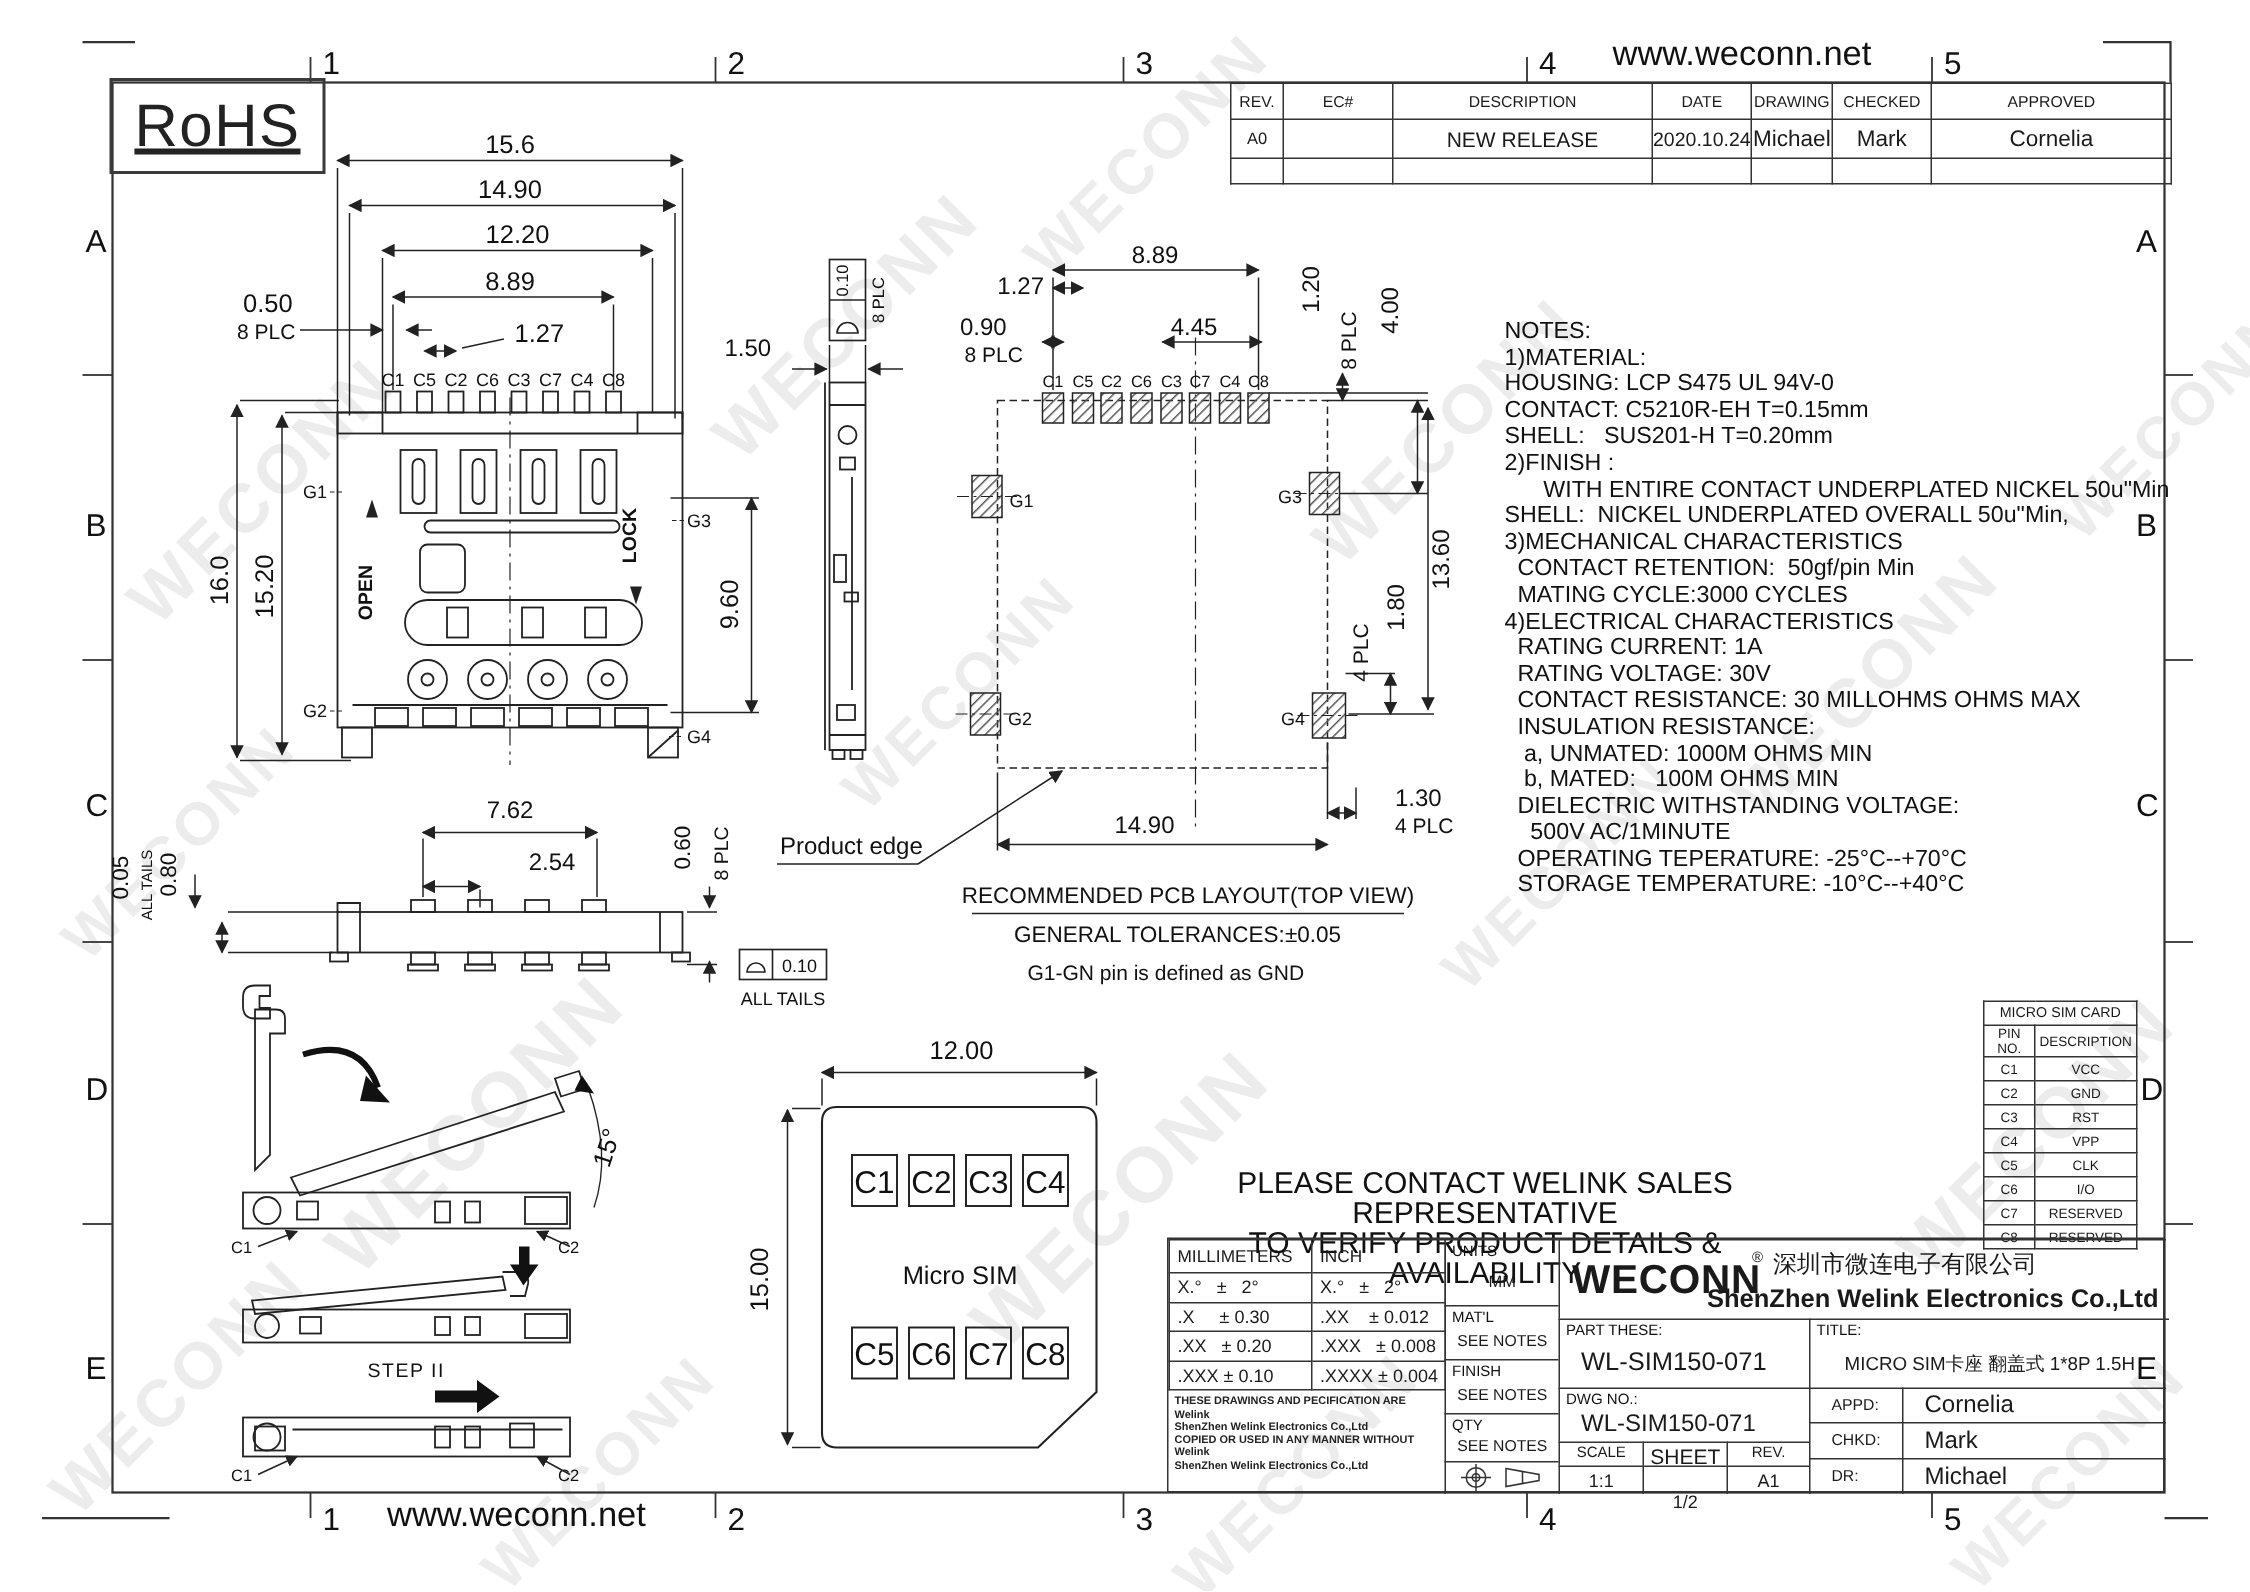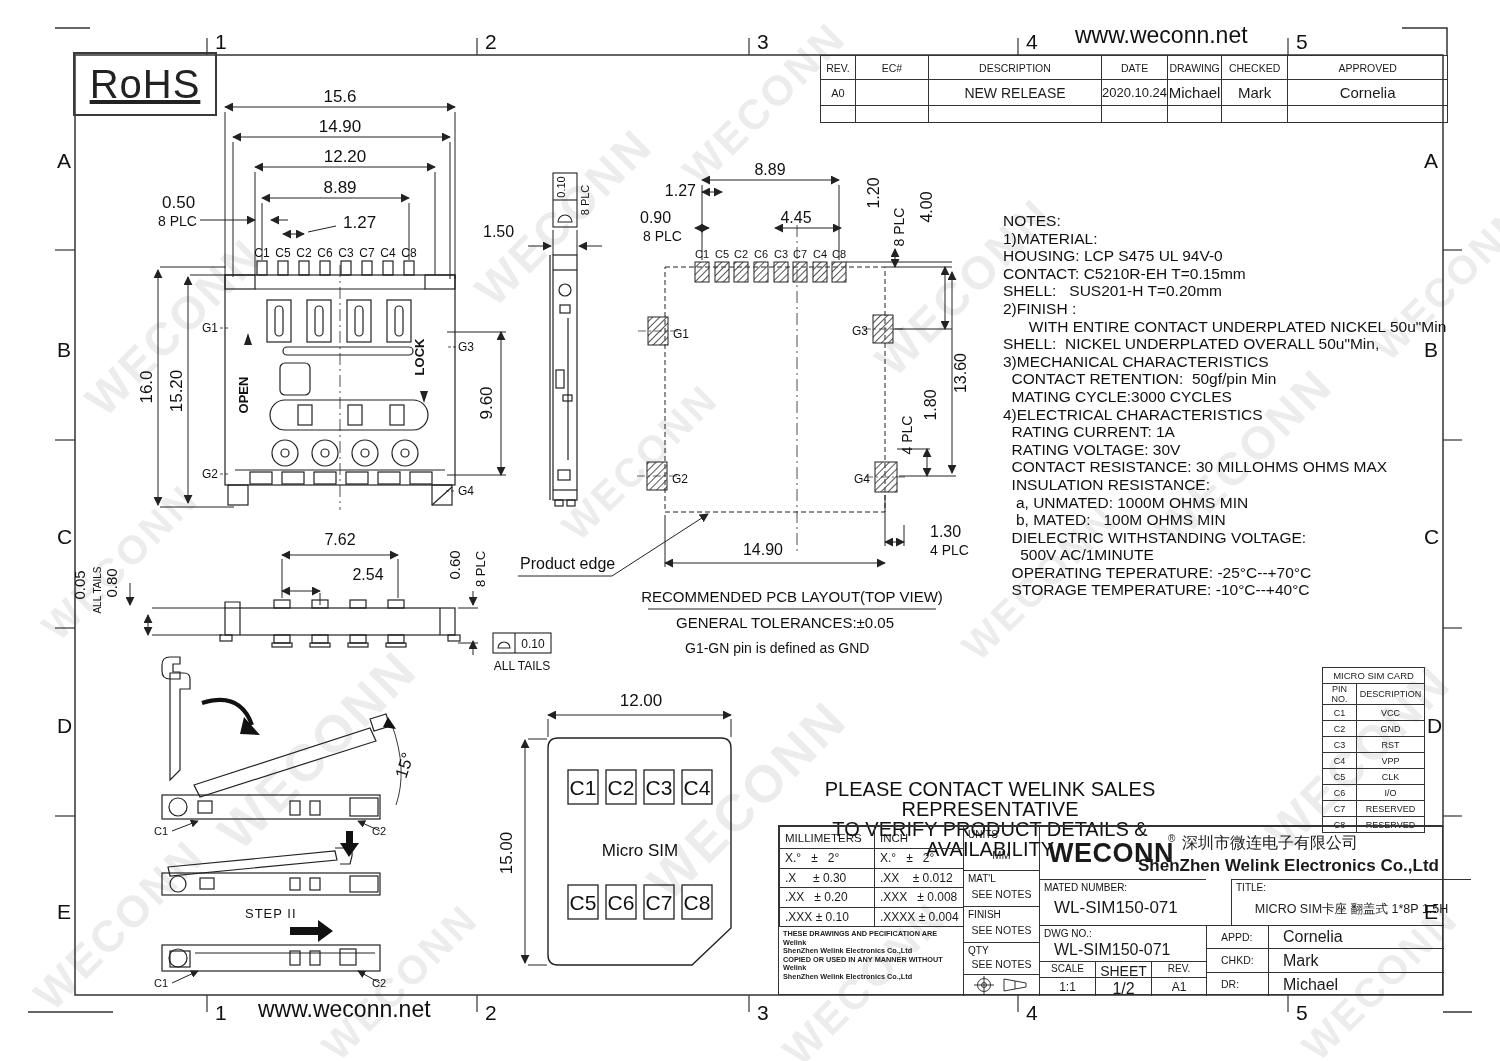--- a/index.html
+++ b/index.html
@@ -722,24 +722,24 @@
     </div>
 
     <div class="cell" style="left:260px;top:0;width:405px;height:53px">
       <span style="position:absolute;left:8px;top:11px;font-size:27px;font-weight:700;letter-spacing:.5px">WECONN</span>
       <span style="position:absolute;left:128px;top:6px;font-size:10px">®</span>
       <span style="position:absolute;left:142px;top:6px;font-size:16px">深圳市微连电子有限公司</span>
       <span style="position:absolute;right:5px;top:29px;font-size:17px;font-weight:700">ShenZhen Welink Electronics Co.,Ltd</span>
     </div>
 
     <div class="cell" style="left:260px;top:53px;width:167px;height:46px">
-      <span class="lbl">MATED NUMBER:</span>
+      <span class="lbl">PART THESE:</span>
       <span style="position:absolute;left:14px;top:18px;font-size:17px">WL-SIM150-071</span>
     </div>
-    <div class="cell" style="left:452px;top:53px;width:240px;height:46px">
+    <div class="cell" style="left:427px;top:53px;width:240px;height:46px">
       <span class="lbl">TITLE:</span>
       <span class="ctr" style="top:21px;font-size:12.5px">MICRO SIM卡座 翻盖式 1*8P 1.5H</span>
     </div>
 
     <div class="cell" style="left:260px;top:99px;width:167px;height:36px">
       <span class="lbl">DWG NO.:</span>
       <span style="position:absolute;left:14px;top:15px;font-size:16px">WL-SIM150-071</span>
     </div>
     <div class="cell" style="left:260px;top:135px;width:56px;height:16px">
       <span class="ctr" style="top:1px;font-size:10px">SCALE</span>
@@ -747,21 +747,21 @@
     <div class="cell" style="left:316px;top:135px;width:56px;height:16px">
       <span class="ctr" style="top:1px;font-size:14px">SHEET</span>
     </div>
     <div class="cell" style="left:372px;top:135px;width:55px;height:16px">
       <span class="ctr" style="top:1px;font-size:10px">REV.</span>
     </div>
     <div class="cell" style="left:260px;top:151px;width:56px;height:19px">
       <span class="ctr" style="top:2px;font-size:12px">1:1</span>
     </div>
     <div class="cell" style="left:316px;top:151px;width:56px;height:19px">
-      <span class="ctr" style="top:2px;font-size:16px">1/2</span>
+      <span class="ctr" style="top:16px;font-size:12px">1/2</span>
     </div>
     <div class="cell" style="left:372px;top:151px;width:55px;height:19px">
       <span class="ctr" style="top:2px;font-size:12px">A1</span>
     </div>
 
     <div class="cell" style="left:427px;top:99px;width:62px;height:23px">
       <span style="position:absolute;left:14px;top:5px;font-size:10.5px">APPD:</span>
     </div>
     <div class="cell" style="left:489px;top:99px;width:176px;height:23px">
       <span style="position:absolute;left:14px;top:2px;font-size:16px">Cornelia</span>

